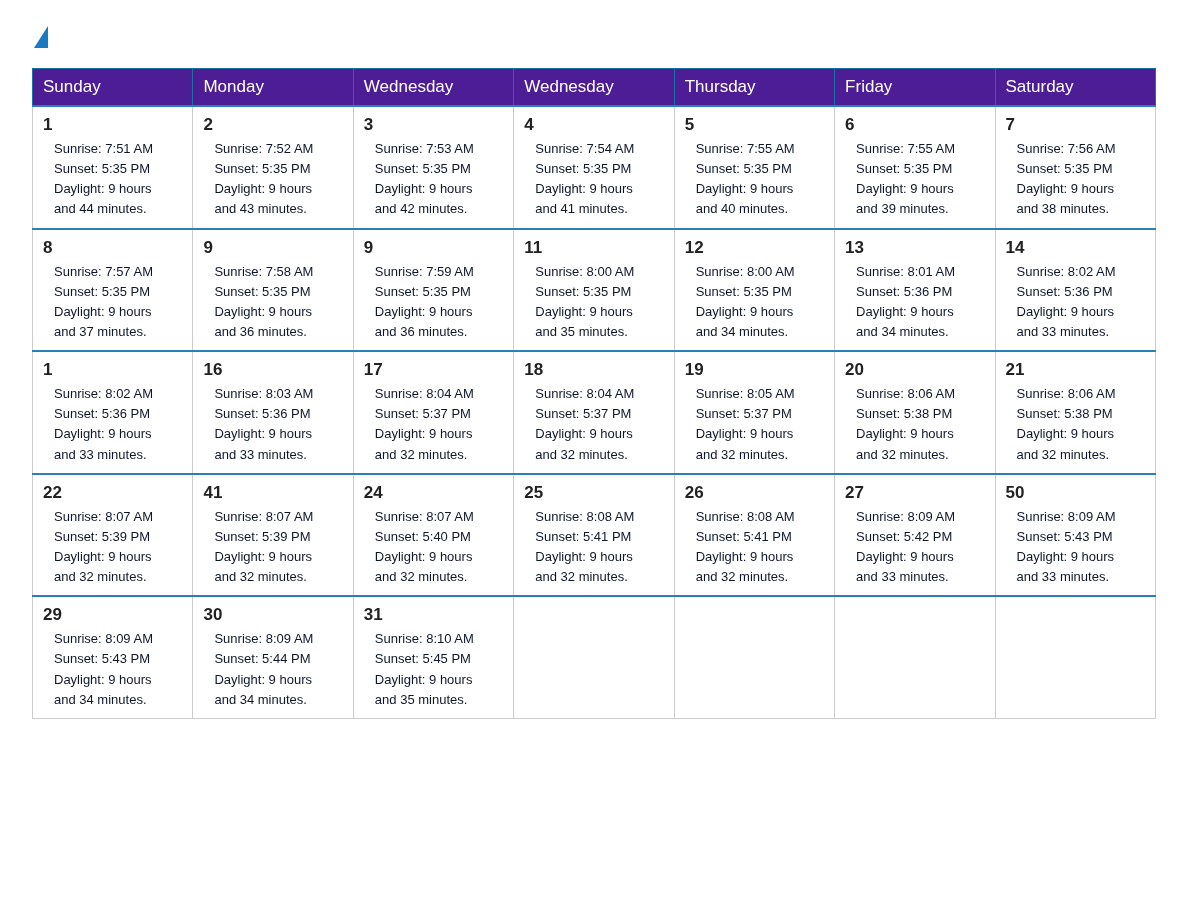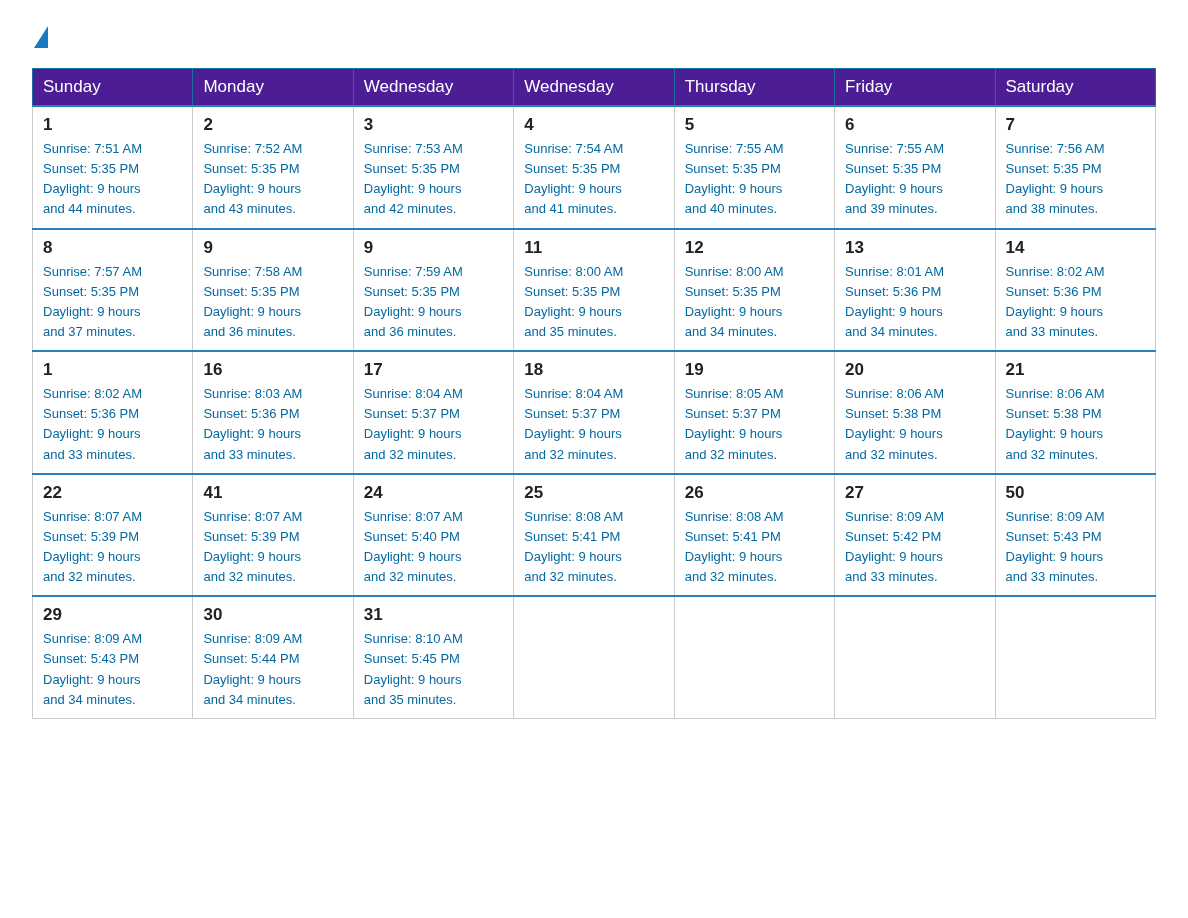--- a/index.html
+++ b/index.html
@@ -84,21 +84,22 @@
     .day-number {
       font-size: 17px;
       font-weight: bold;
       color: #222;
       display: block;
       margin-bottom: 4px;
     }
     .day-info {
       font-size: 13px;
       line-height: 1.55;
-      color: #0369a1;
+      color: #0f172a;
+      margin-left: 11px;
     }
     .empty-cell {
       background: #fff;
     }
     
     .calendar tr.week-row td {
       border-top: 2px solid #2980b9;
     }
   </style>
 </head>

